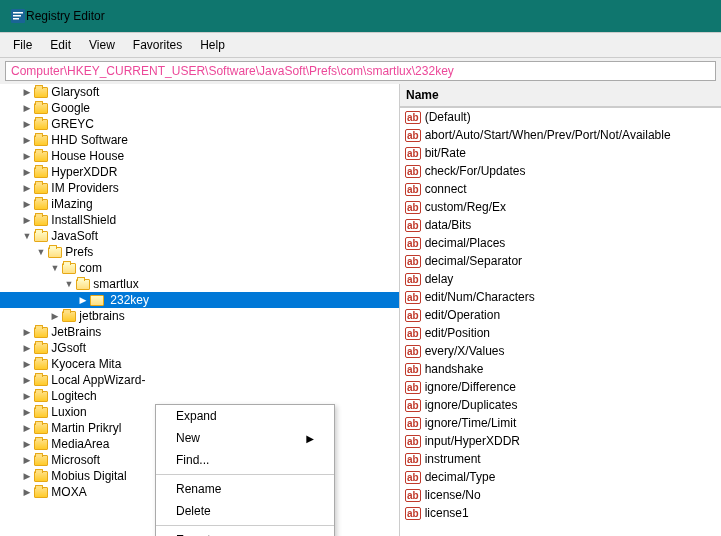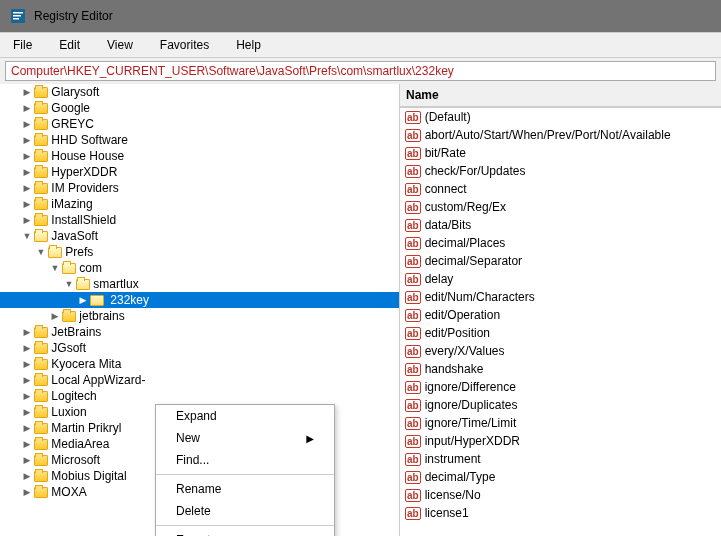--- a/index.html
+++ b/index.html
@@ -1,26 +1,26 @@
 <!DOCTYPE html>
 <html><head>
   <meta charset="utf-8">
   <style>
     * { margin: 0; padding: 0; box-sizing: border-box; }
     body { font-family: 'Segoe UI', Tahoma, sans-serif; font-size: 12px; background: #f0f0f0; width: 721px; height: 536px; overflow: hidden; }
     
     
-    .title-bar { background: #737373; padding: 8px 10px; display: flex; align-items: center; gap: 8px; border-bottom: 1px solid #ccc; }
-    
-    
-    .menu-bar { background: #f0f0f0; padding: 3px 5px; display: flex; gap: 11px; border-bottom: 1px solid #ccc; }
+    .title-bar { background: #0f766e; padding: 8px 10px; display: flex; align-items: center; border-bottom: 1px solid #ccc; }
+    
+    
+    .menu-bar { background: #f0f0f0; padding: 3px 5px; display: flex; gap: 2px; border-bottom: 1px solid #ccc; }
     .menu-item { padding: 2px 8px; cursor: pointer; font-size: 12px; }
     
     
-    .address-bar { background: white; border: 1px solid #aaa; margin: 3px 5px; padding: 2px 5px; font-size: 12px; color: #b91c1c; }
+    .address-bar { background: white; border: 1px solid #aaa; margin: 3px 5px; padding: 2px 5px; font-size: 12px; color: #ec4899; }
     
     
     .main-container { display: flex; height: calc(536px - 70px); }
     
     
     .tree-panel { width: 400px; border-right: 1px solid #ccc; overflow-y: auto; background: white; position: relative; }
     
     
     .values-panel { flex: 1; background: white; overflow-y: auto; }
     

